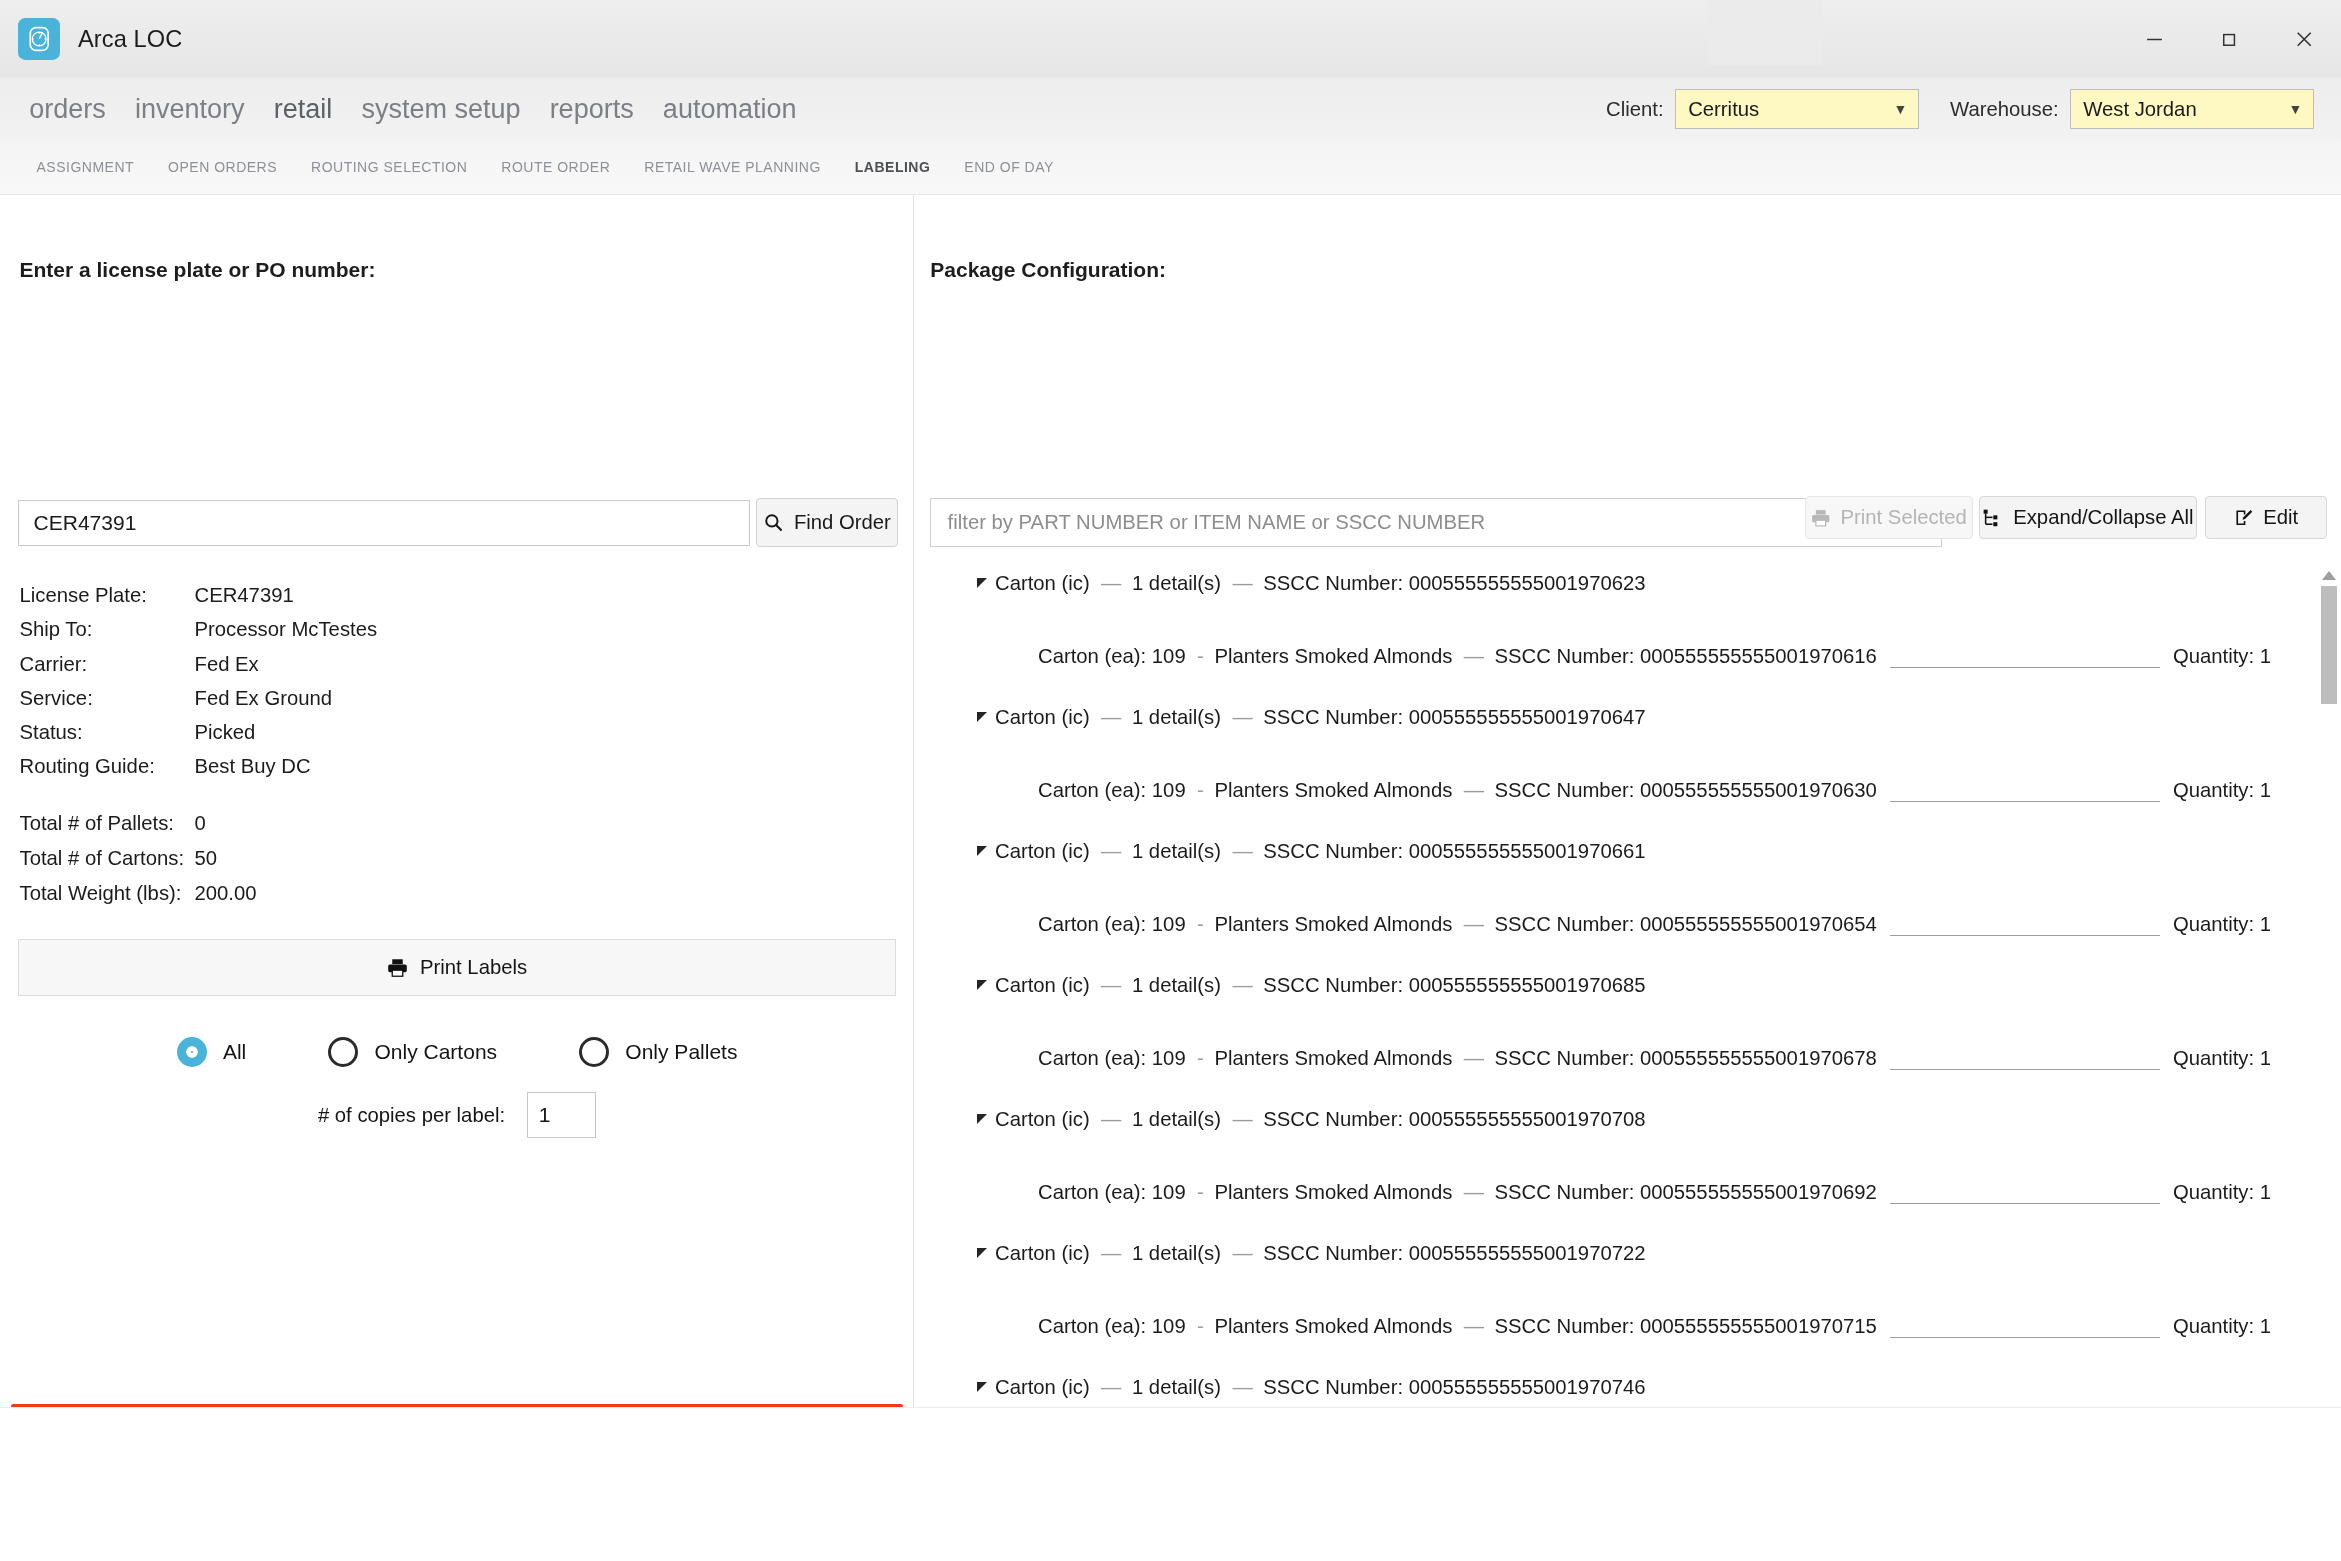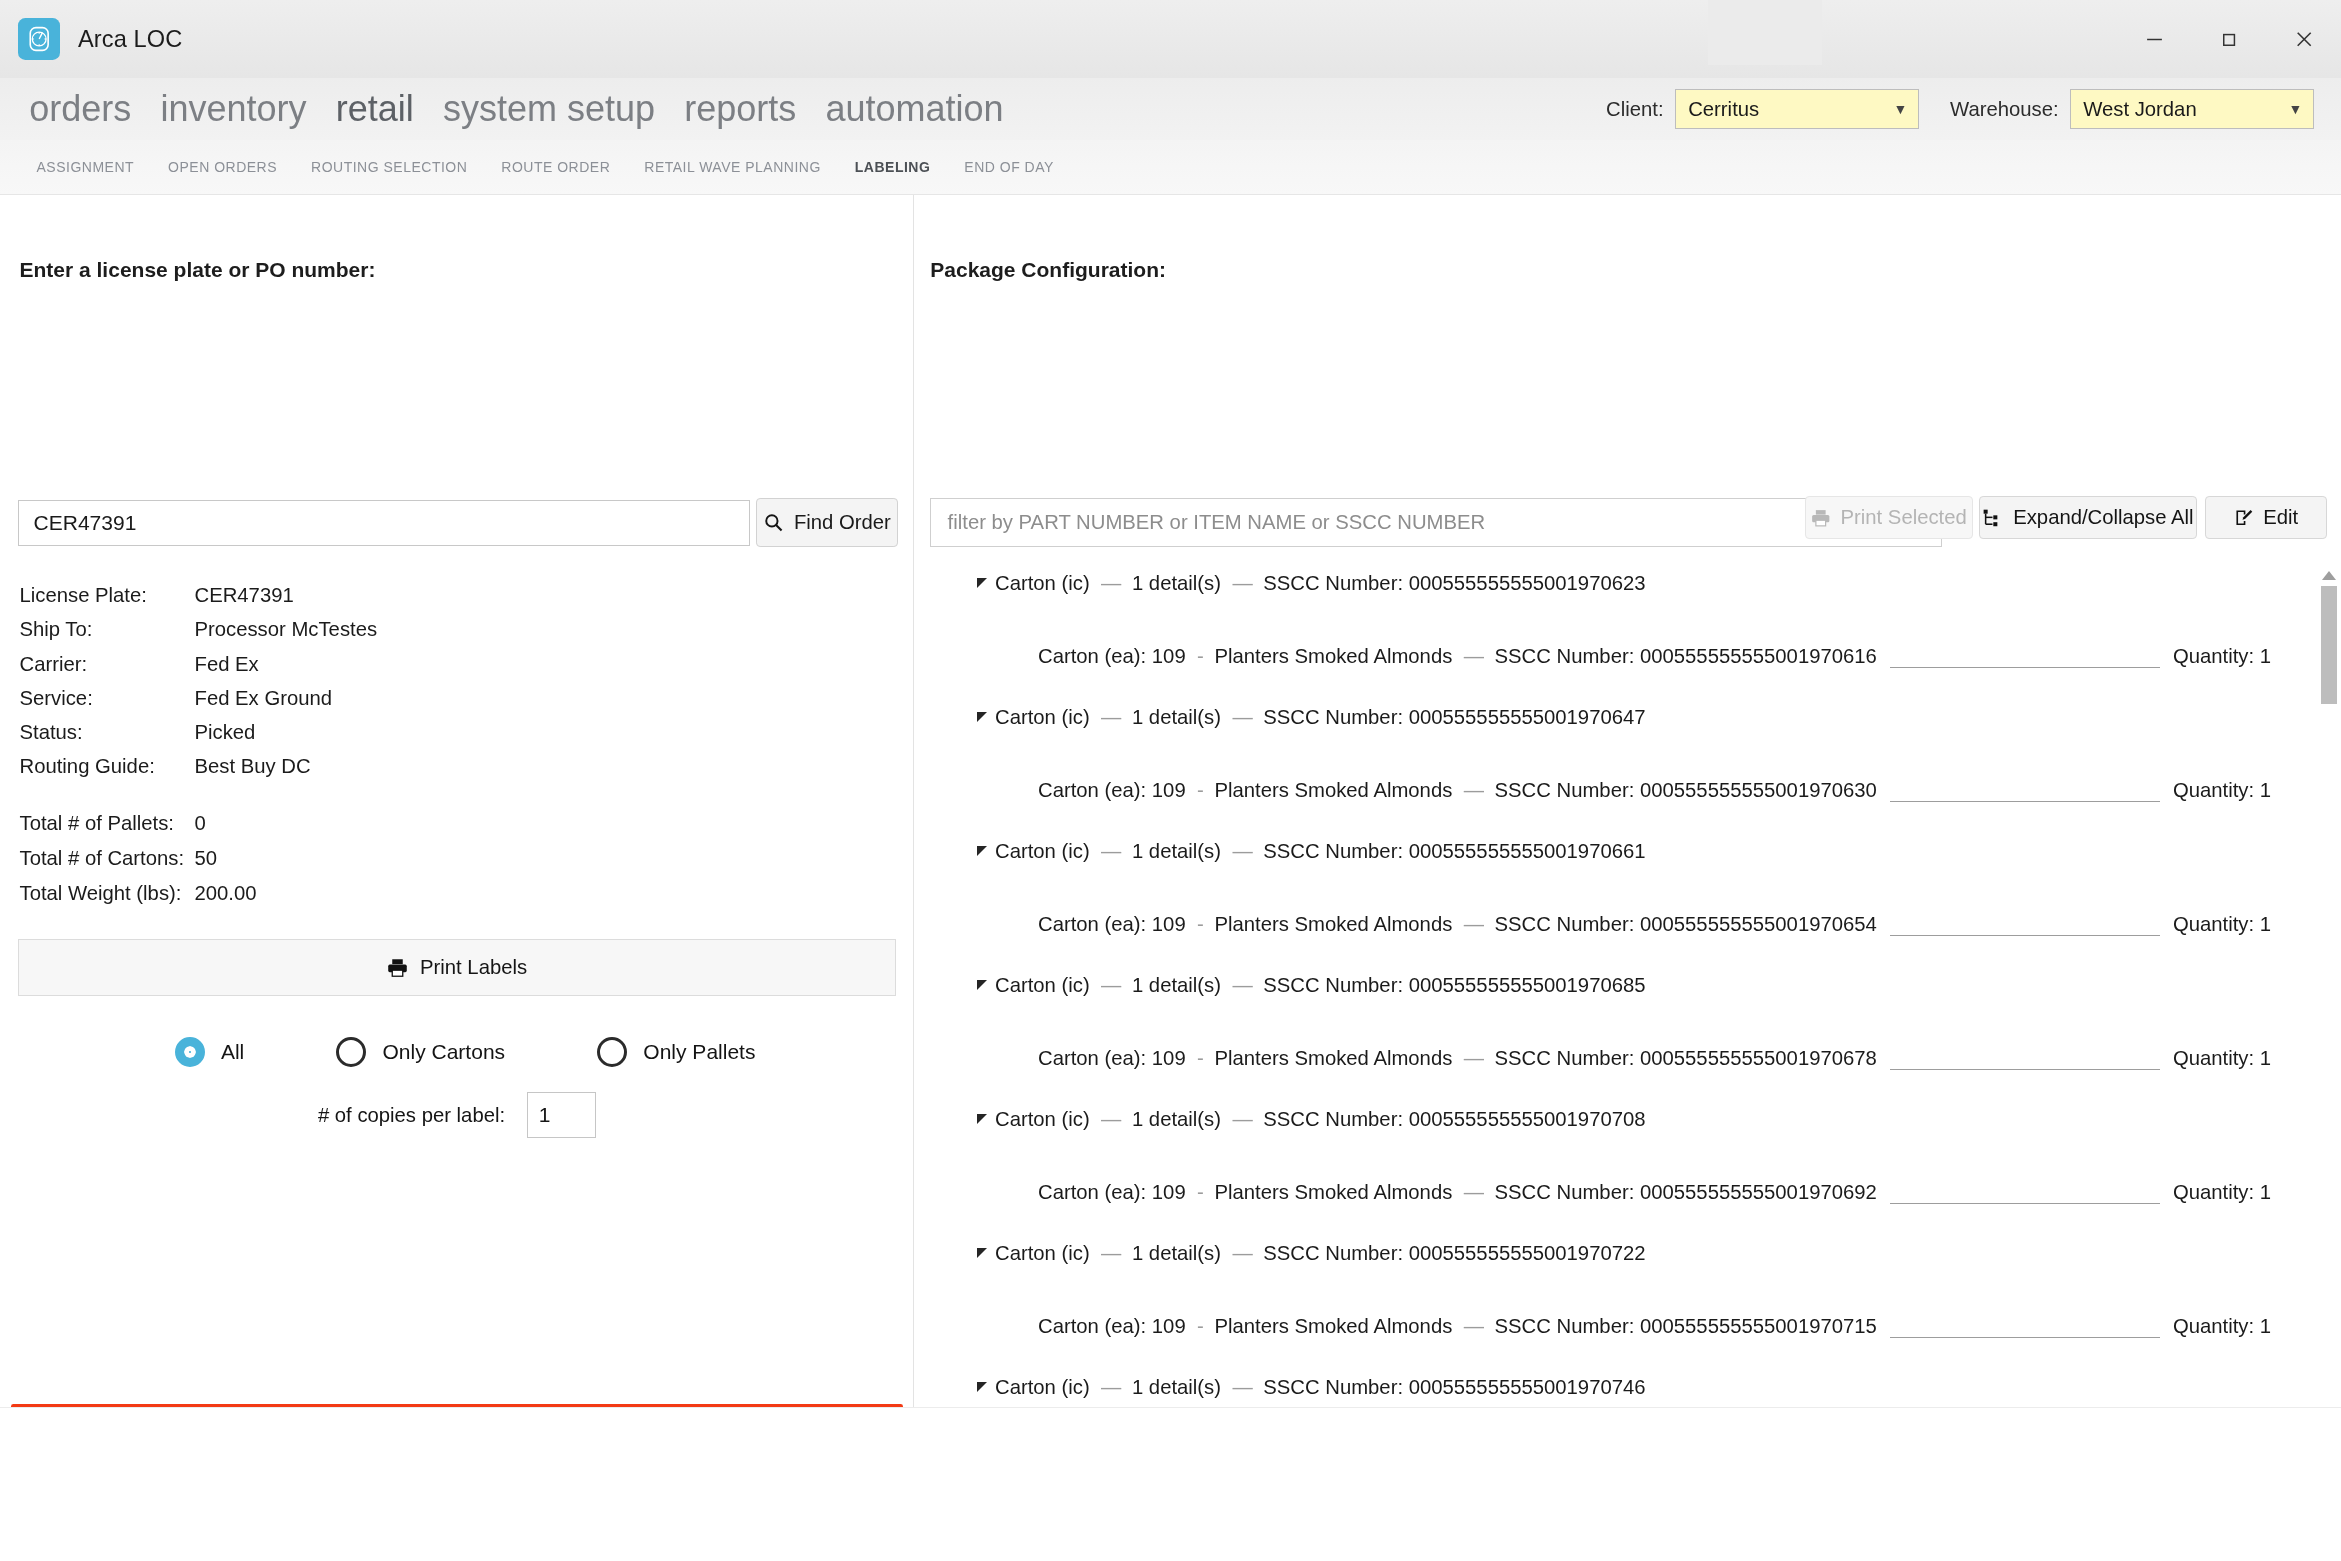--- a/index.html
+++ b/index.html
@@ -39,21 +39,21 @@
   }
 
   
   .menubar {
     position: absolute; left: 0; top: 78px; width: 2342px; height: 62px;
     background: linear-gradient(180deg,#ededed 0%, #f2f2f2 100%);
     display: flex; align-items: center;
   }
   .menu-items { display: flex; align-items: baseline; padding-left: 14.6px; }
   .menu-item {
-    font-size: 36px; color: #7c7f84; padding: 0 14.6px; white-space: nowrap;
+    font-size: 27px; color: #7c7f84; padding: 0 14.6px; white-space: nowrap;
   }
   .menu-item.active { color: #5d6166; }
 
   .client-area {
     position: absolute; right: 28px; top: 78px; height: 62px;
     display: flex; align-items: center; gap: 0;
   }
   .cw-label { font-size: 20.3px; color: #2c2c2c; margin-right: 11.4px; }
   .cw-select {
     height: 40px; min-width: 0; background: #fef9c3; border: 0.8px solid #bdbdbd;
@@ -124,22 +124,22 @@
   .tlabel { width: 175px; flex: none; }
 
   .print-labels-btn {
     position: absolute; left: 18px; top: 744px; width: 878px; height: 57px;
     background: #f7f7f7; border: 0.8px solid #dcdcdc; border-radius: 0;
     display: flex; align-items: center; justify-content: center; gap: 12.2px;
     font-size: 20.3px; color: #151515;
   }
 
   .radio-row {
-    position: absolute; left: 26px; top: 834px; width: 878px; height: 46px;
-    display: flex; align-items: center; justify-content: center; gap: 14px;
+    position: absolute; left: 18px; top: 834px; width: 878px; height: 46px;
+    display: flex; align-items: center; justify-content: center; gap: 4px;
   }
   .radio-opt { display: flex; align-items: center; margin: 0 39px; }
   .radio-circle {
     width: 30px; height: 30px; border-radius: 50%;
     border: 3.3px solid #2b2b2b; background: #fff; flex: none;
   }
   .radio-opt.checked .radio-circle {
     background: #49b3da; border: 9px solid #49b3da;
     box-shadow: inset 0 0 0 4.9px #ffffff;
   }

